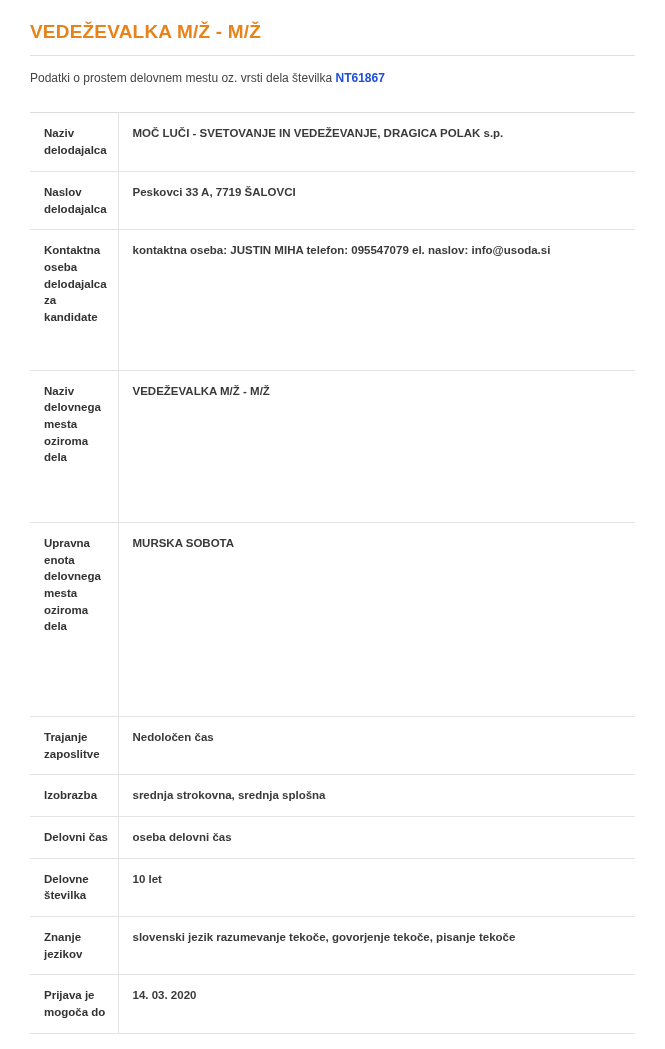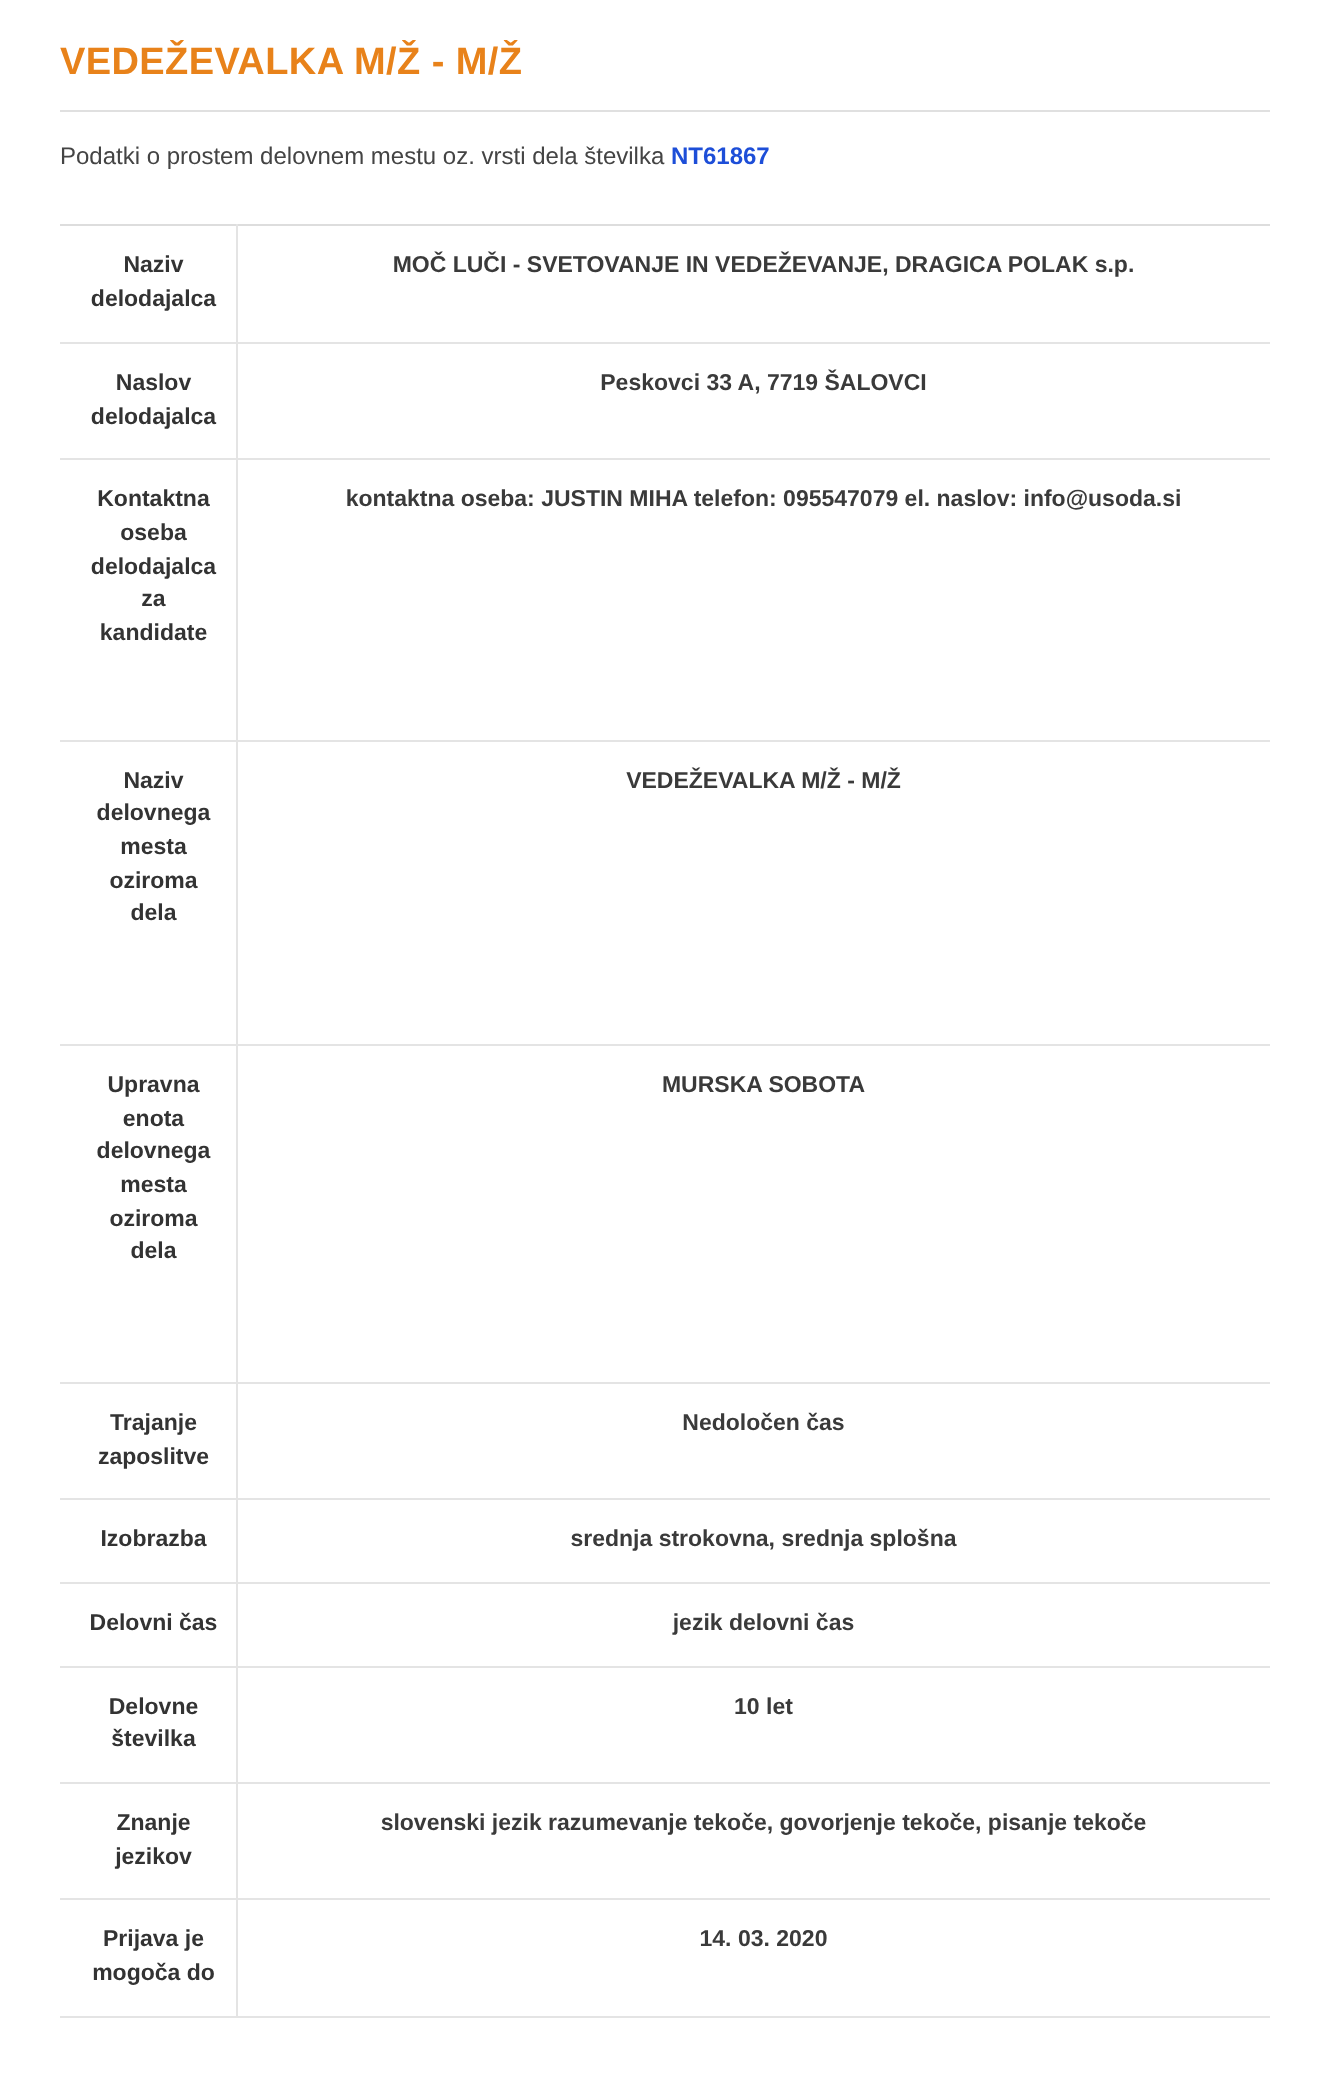--- a/index.html
+++ b/index.html
@@ -47,39 +47,38 @@
     margin-top: 26px;
     border-top: 1px solid #dddddd;
   }
   .spec-table tr {
     border-bottom: 1px solid #e4e4e4;
   }
   .spec-table td {
     vertical-align: top;
     padding: 12px 4px 12px 4px;
     line-height: 1.45;
-    text-align: center;
   }
   td.label {
     width: 88px;
     padding-left: 14px;
     padding-right: 8px;
     font-weight: bold;
     color: #333333;
     font-size: 11.5px;
   }
   td.value {
     padding-left: 14px;
     border-left: 1px solid #e4e4e4;
     color: #3a3a3a;
     font-size: 11.5px;
   }
   .tall-1 td { padding-bottom: 44px; }
   .tall-2 td { padding-bottom: 56px; }
-  .tall-3 td { padding-bottom: 56px; }
+  .tall-3 td { padding-bottom: 81px; }
   .wrapline { word-wrap: break-word; font-weight: bold; }
 </style>
 </head>
 <body>
 
 <div class="page">
 
   <h1 class="page-title">VEDEŽEVALKA M/Ž - M/Ž</h1>
   <hr class="title-rule">
 
@@ -110,21 +109,21 @@
       <tr>
         <td class="label">Trajanje zaposlitve</td>
         <td class="value wrapline">Nedoločen čas</td>
       </tr>
       <tr>
         <td class="label">Izobrazba</td>
         <td class="value wrapline">srednja strokovna, srednja splošna</td>
       </tr>
       <tr>
         <td class="label">Delovni čas</td>
-        <td class="value wrapline">jezik delovni čas</td>
+        <td class="value wrapline">oseba delovni čas</td>
       </tr>
       <tr>
         <td class="label">Delovne številka</td>
         <td class="value wrapline">10 let</td>
       </tr>
       <tr>
         <td class="label">Znanje jezikov</td>
         <td class="value wrapline">slovenski jezik razumevanje tekoče, govorjenje tekoče, pisanje tekoče</td>
       </tr>
       <tr>

